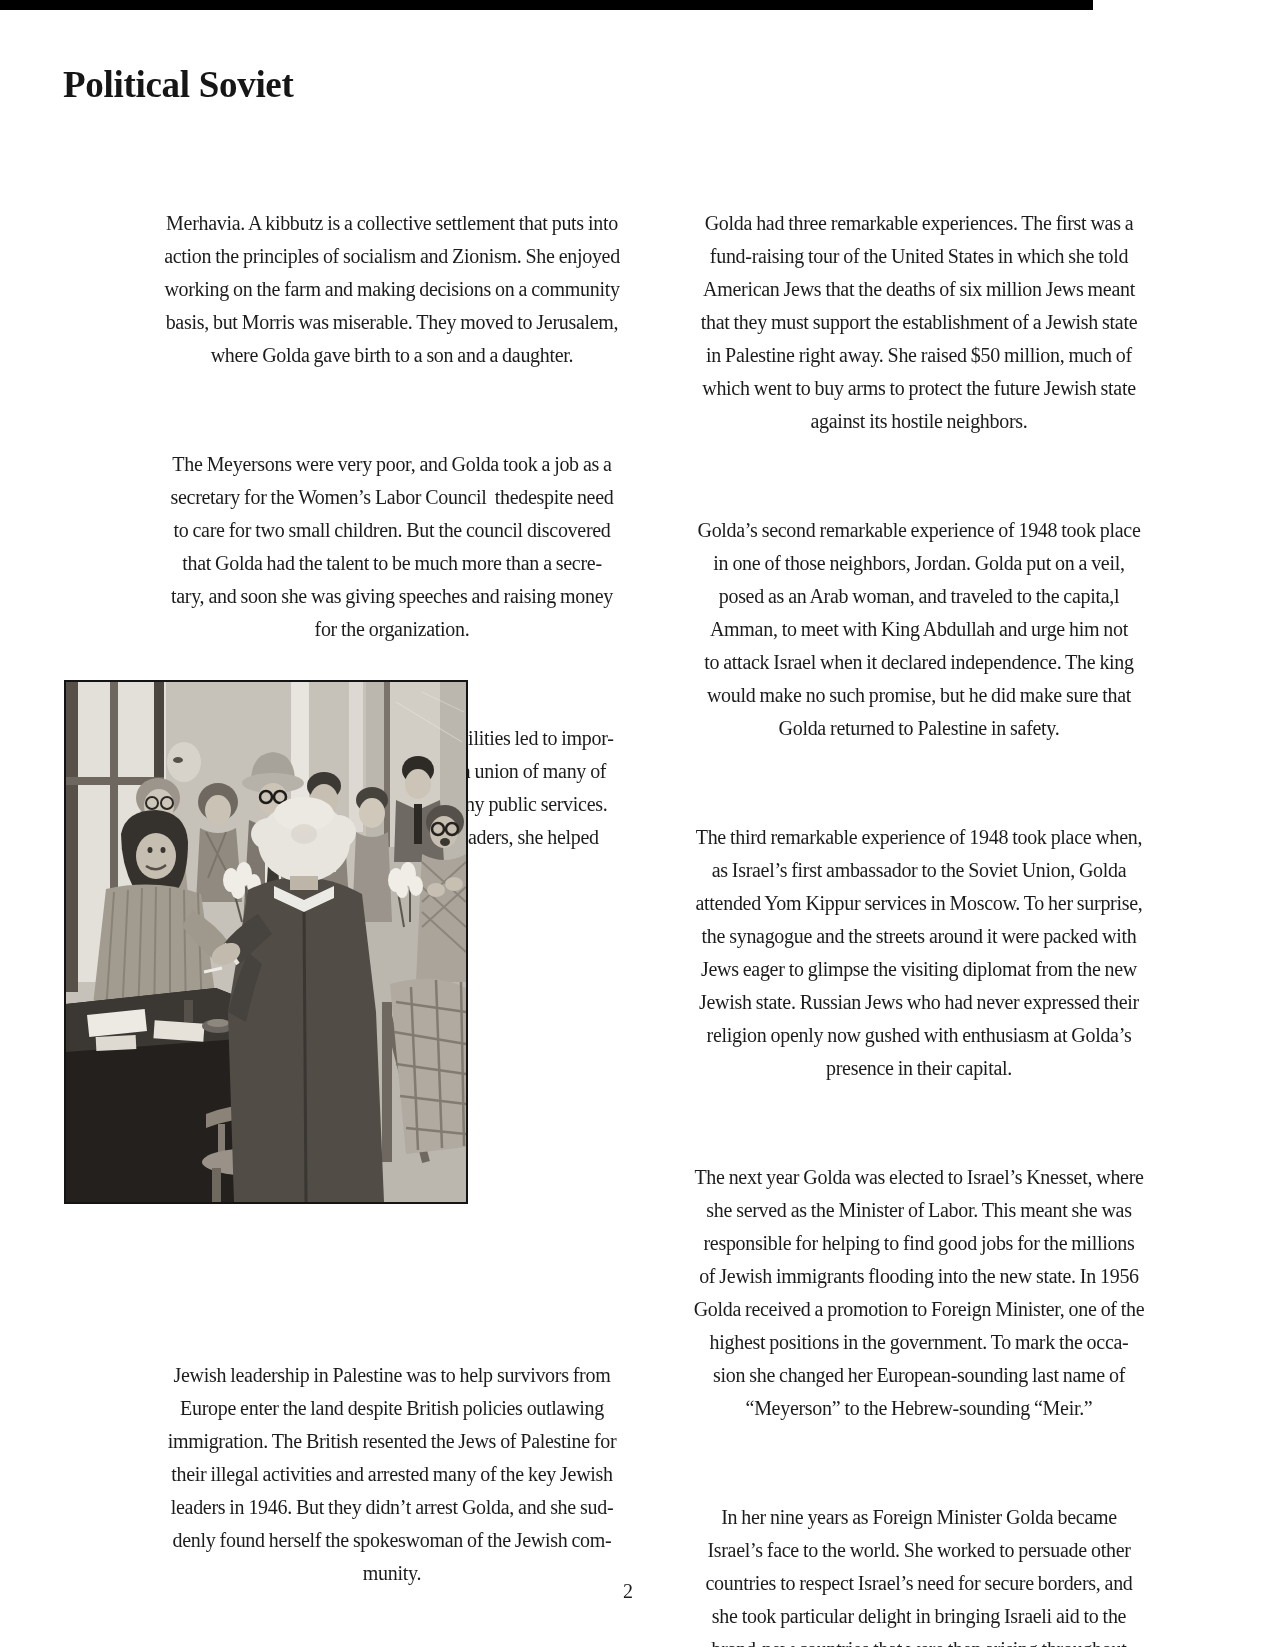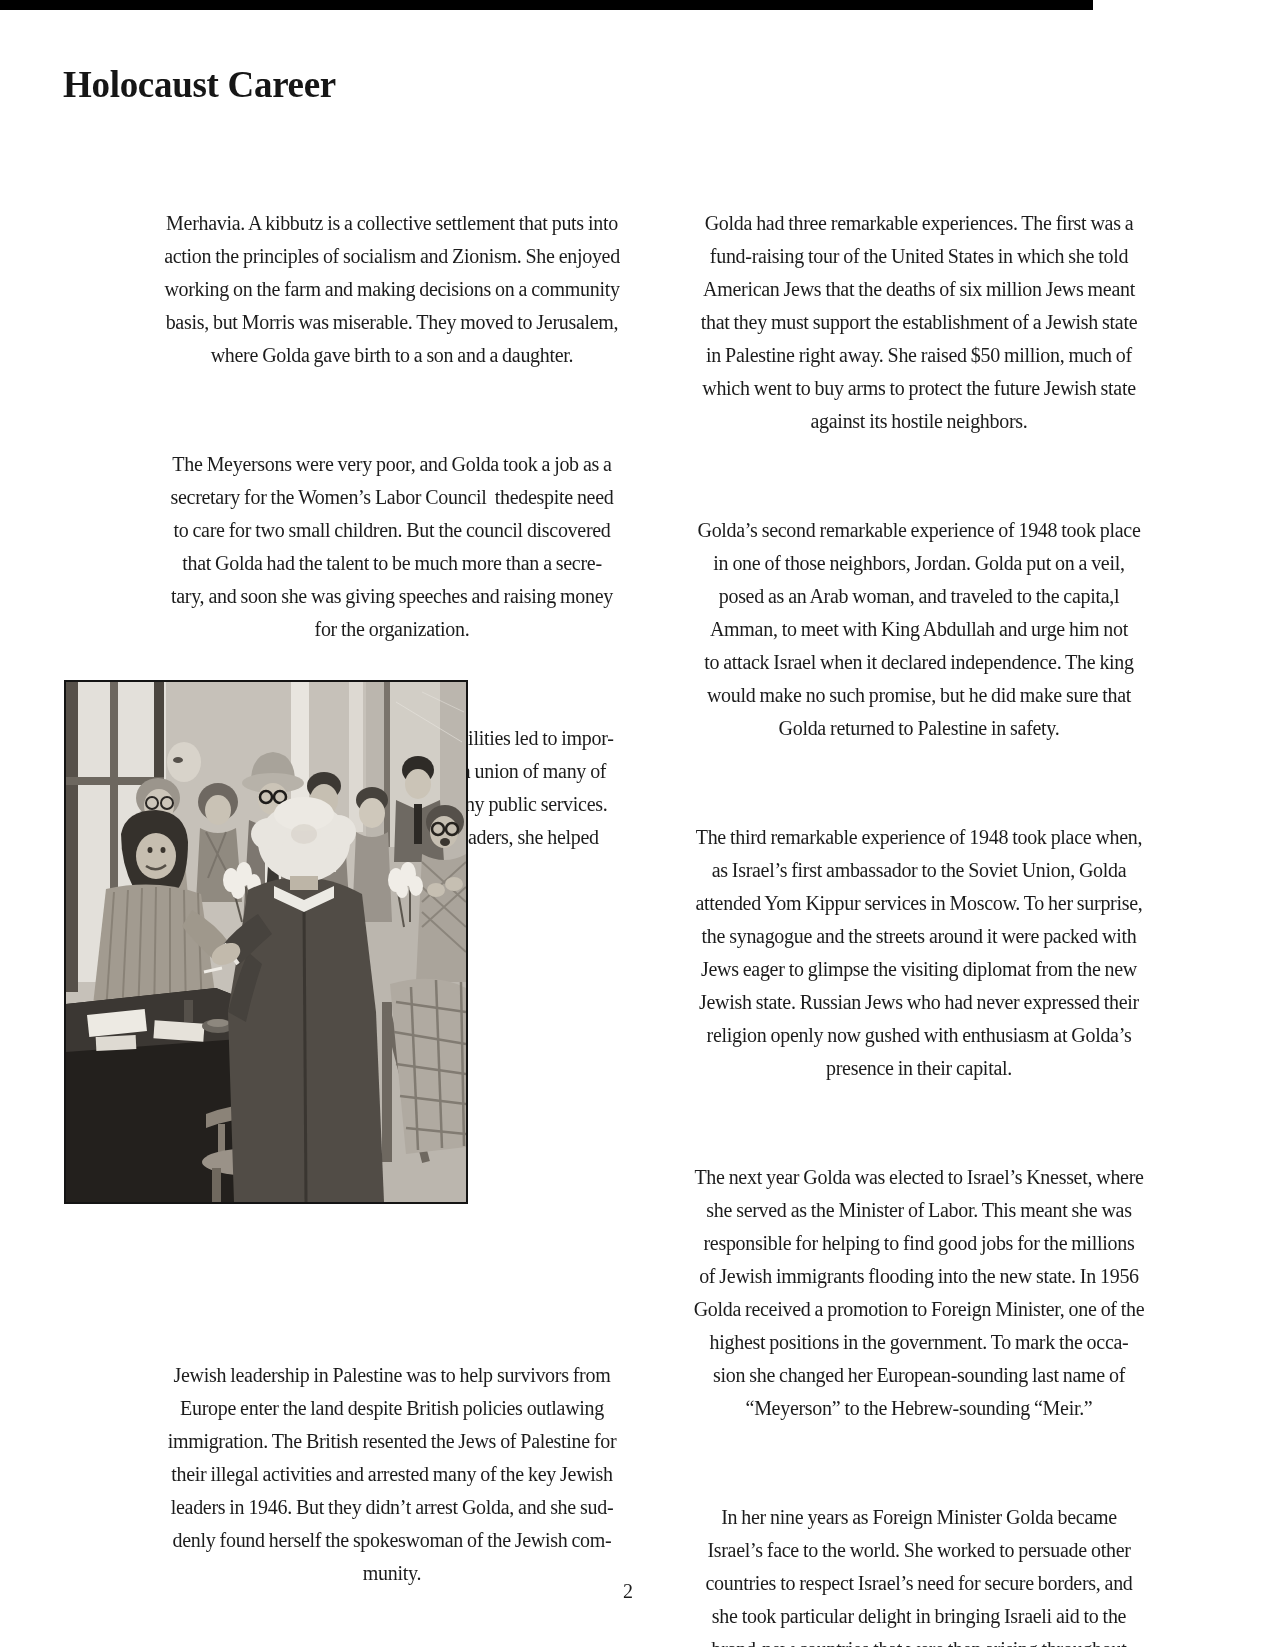--- a/index.html
+++ b/index.html
@@ -32,21 +32,21 @@
     font-size:20px;color:#1c1c1c;
   }
 </style>
 </head>
 <body>
 
 <div class="page">
 
   <div class="top-rule"></div>
 
-  <h1 class="title">Holocaust Career</h1>
+  <h1 class="title">Political Soviet</h1>
 
   <div class="col col-a">
     <p>Merhavia. A kibbutz is a collective settlement that puts into
 action the principles of socialism and Zionism. She enjoyed
 working on the farm and making decisions on a community
 basis, but Morris was miserable. They moved to Jerusalem,
 where Golda gave birth to a son and a daughter.</p>
     <p>The Meyersons were very poor, and Golda took a job as a
 secretary for the Women’s Labor Council  thedespite need
 to care for two small children. But the council discovered

